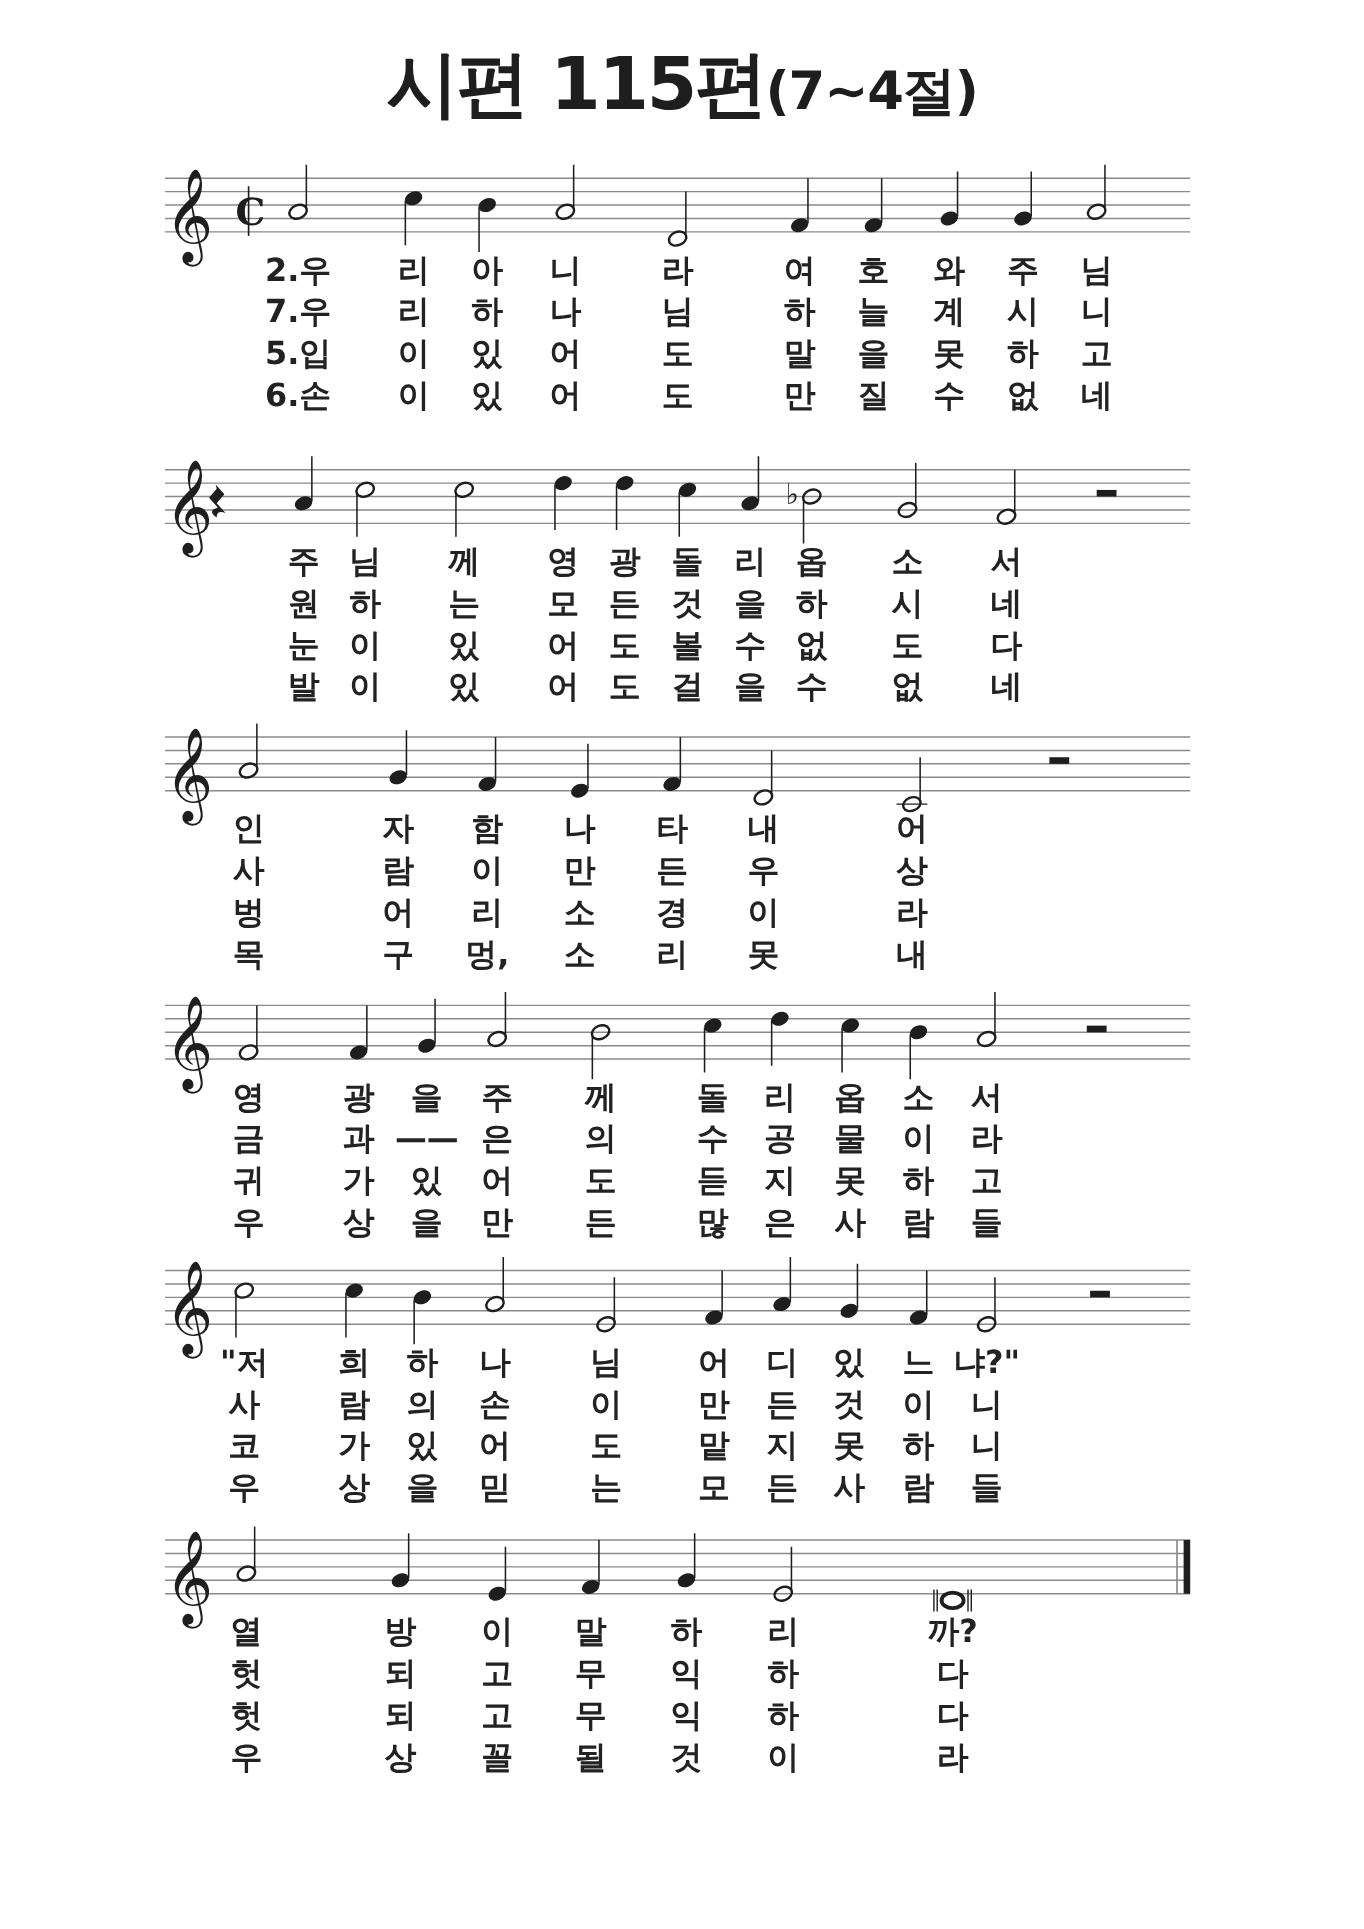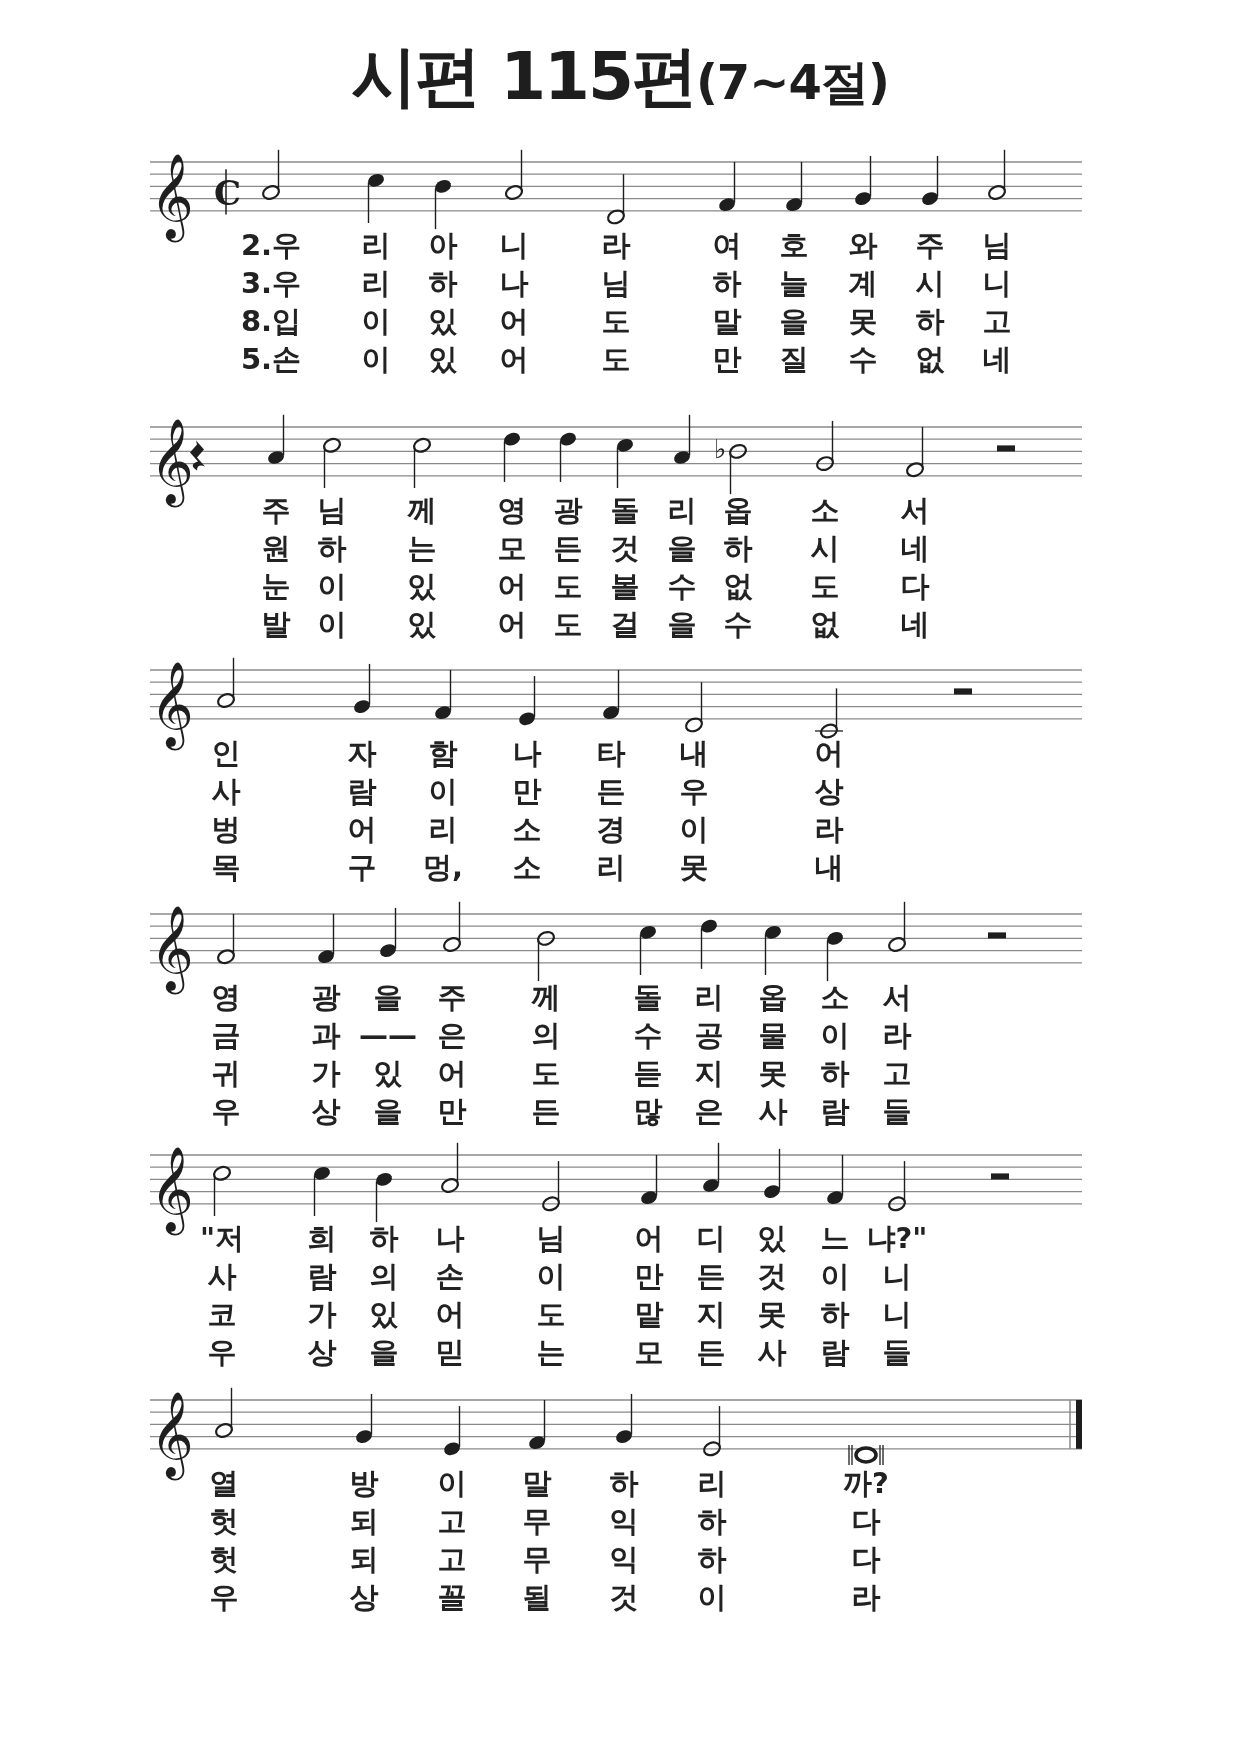--- a/index.html
+++ b/index.html
@@ -77,41 +77,41 @@
       <span class="lyric" style="left: 271px; top: 86px;">2.우</span>
       <span class="lyric" style="left: 376px; top: 86px;">리</span>
       <span class="lyric" style="left: 443px; top: 86px;">아</span>
       <span class="lyric" style="left: 514px; top: 86px;">니</span>
       <span class="lyric" style="left: 616px; top: 86px;">라</span>
       <span class="lyric" style="left: 727px; top: 86px;">여</span>
       <span class="lyric" style="left: 794px; top: 86px;">호</span>
       <span class="lyric" style="left: 863px; top: 86px;">와</span>
       <span class="lyric" style="left: 930px; top: 86px;">주</span>
       <span class="lyric" style="left: 997px; top: 86px;">님</span>
-      <span class="lyric" style="left: 271px; top: 124px;">3.우</span>
+      <span class="lyric" style="left: 271px; top: 124px;">7.우</span>
       <span class="lyric" style="left: 376px; top: 124px;">리</span>
       <span class="lyric" style="left: 443px; top: 124px;">하</span>
       <span class="lyric" style="left: 514px; top: 124px;">나</span>
       <span class="lyric" style="left: 616px; top: 124px;">님</span>
       <span class="lyric" style="left: 727px; top: 124px;">하</span>
       <span class="lyric" style="left: 794px; top: 124px;">늘</span>
       <span class="lyric" style="left: 863px; top: 124px;">계</span>
       <span class="lyric" style="left: 930px; top: 124px;">시</span>
       <span class="lyric" style="left: 997px; top: 124px;">니</span>
-      <span class="lyric" style="left: 271px; top: 162px;">8.입</span>
+      <span class="lyric" style="left: 271px; top: 162px;">5.입</span>
       <span class="lyric" style="left: 376px; top: 162px;">이</span>
       <span class="lyric" style="left: 443px; top: 162px;">있</span>
       <span class="lyric" style="left: 514px; top: 162px;">어</span>
       <span class="lyric" style="left: 616px; top: 162px;">도</span>
       <span class="lyric" style="left: 727px; top: 162px;">말</span>
       <span class="lyric" style="left: 794px; top: 162px;">을</span>
       <span class="lyric" style="left: 863px; top: 162px;">못</span>
       <span class="lyric" style="left: 930px; top: 162px;">하</span>
       <span class="lyric" style="left: 997px; top: 162px;">고</span>
-      <span class="lyric" style="left: 271px; top: 200px;">5.손</span>
+      <span class="lyric" style="left: 271px; top: 200px;">6.손</span>
       <span class="lyric" style="left: 376px; top: 200px;">이</span>
       <span class="lyric" style="left: 443px; top: 200px;">있</span>
       <span class="lyric" style="left: 514px; top: 200px;">어</span>
       <span class="lyric" style="left: 616px; top: 200px;">도</span>
       <span class="lyric" style="left: 727px; top: 200px;">만</span>
       <span class="lyric" style="left: 794px; top: 200px;">질</span>
       <span class="lyric" style="left: 863px; top: 200px;">수</span>
       <span class="lyric" style="left: 930px; top: 200px;">없</span>
       <span class="lyric" style="left: 997px; top: 200px;">네</span>
     </div>

